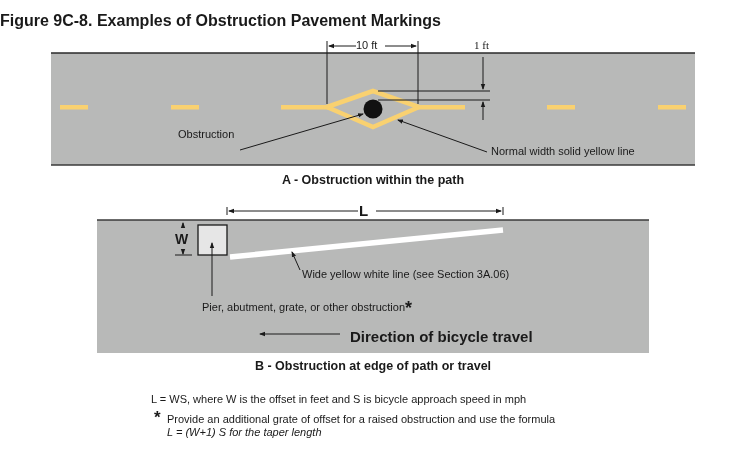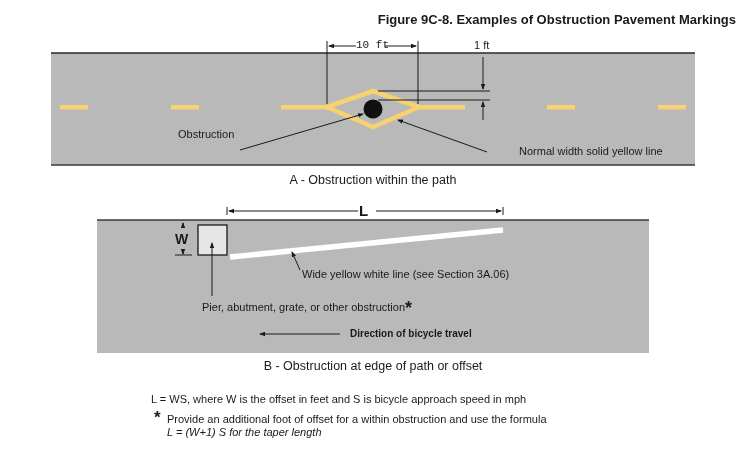--- a/index.html
+++ b/index.html
@@ -1,20 +1,20 @@
 <!DOCTYPE html>
 <html><head>
 <meta charset="utf-8">
 <style>
   html, body { margin: 0; padding: 0; background: #ffffff; }
   body { width: 736px; height: 474px; position: relative; overflow: hidden;
          font-family: "Liberation Sans", sans-serif; color: #1a1a1a; }
   .abs { position: absolute; }
-  .title { left: 0; width: 736px; top: 12px; text-align: right; font-weight: bold; font-size: 13px; }
-  .caption { font-weight: normal; font-size: 12.5px; text-align: center; }
+  .title { left: 0; width: 736px; top: 12px; text-align: left; font-weight: bold; font-size: 16px; }
+  .caption { font-weight: bold; font-size: 12.5px; text-align: center; }
   .lbl { font-size: 11px; white-space: nowrap; }
   .note { font-size: 11px; white-space: nowrap; text-align: right; }
   svg { position: absolute; left: 0; top: 0; }
 </style>
 </head>
 <body>
 
 <div class="abs title">Figure 9C-8.  Examples of Obstruction Pavement Markings</div>
 
 <svg width="736" height="474" viewBox="0 0 736 474">
@@ -82,31 +82,31 @@
 
     <line x1="230" y1="257" x2="503" y2="230" stroke="#ffffff" stroke-width="5.5"></line>
 
     <line x1="300" y1="270" x2="292" y2="252" stroke="#1a1a1a" stroke-width="1" marker-end="url(#ah)"></line>
     <line x1="212" y1="296" x2="212" y2="243" stroke="#1a1a1a" stroke-width="1" marker-end="url(#ah)"></line>
 
     <line x1="340" y1="334" x2="260" y2="334" stroke="#1a1a1a" stroke-width="1" marker-end="url(#ah)"></line>
   </g>
 </svg>
 
-<div class="abs lbl" style="left:356px; top:39px; width:30px; font-family:Liberation Mono, monospace;">10 ft</div>
-<div class="abs lbl" style="left:474px; top:39px;">1 ft</div>
+<div class="abs lbl" style="left:356px; top:39px; width:30px; ">10 ft</div>
+<div class="abs lbl" style="left:474px; top:39px;font-family:Liberation Serif, serif;">1 ft</div>
 <div class="abs lbl" style="left:178px; top:128px;">Obstruction</div>
-<div class="abs lbl" style="left:491px; top:145px;margin-left:28px;">Normal width solid yellow line</div>
+<div class="abs lbl" style="left:491px; top:145px;">Normal width solid yellow line</div>
 <div class="abs caption" style="left:200px; top:173px; width:346px;">A - Obstruction within the path</div>
 
 <div class="abs" style="left:359px; top:202px; font-weight:bold; font-size:15px;">L</div>
 <div class="abs" style="left:175px; top:231px; font-weight:bold; font-size:14px;">W</div>
 <div class="abs lbl" style="left:302px; top:268px;">Wide yellow white line (see Section 3A.06)</div>
 <div class="abs lbl" style="left:202px; top:298px;">
   <span>Pier, abutment, grate, or other obstruction</span><span style="font-weight:bold; font-size:18px; vertical-align:-3px;">*</span>
 </div>
-<div class="abs" style="left:350px; top:328px; font-weight:bold; font-size:10px;">Direction of bicycle travel</div>
-<div class="abs caption" style="left:140px; top:359px; width:466px;">B - Obstruction at edge of path or offset</div>
+<div class="abs" style="left:350px; top:328px; font-weight:bold; font-size:15px;">Direction of bicycle travel</div>
+<div class="abs caption" style="left:140px; top:359px; width:466px;">B - Obstruction at edge of path or travel</div>
 
 <div class="abs note" style="left:151px; top:393px;">L = WS, where W is the offset in feet and S is bicycle approach speed in mph</div>
 <div class="abs" style="left:154px; top:411px; font-weight:bold; font-size:17px; line-height:14px;">*</div>
-<div class="abs note" style="left:167px; top:413px;">Provide an additional foot of offset for a within obstruction and use the formula</div>
+<div class="abs note" style="left:167px; top:413px;">Provide an additional grate of offset for a raised obstruction and use the formula</div>
 <div class="abs note" style="left:167px; top:426px;font-style:italic;">L = (W+1) S for the taper length</div>
 
 </body></html>

